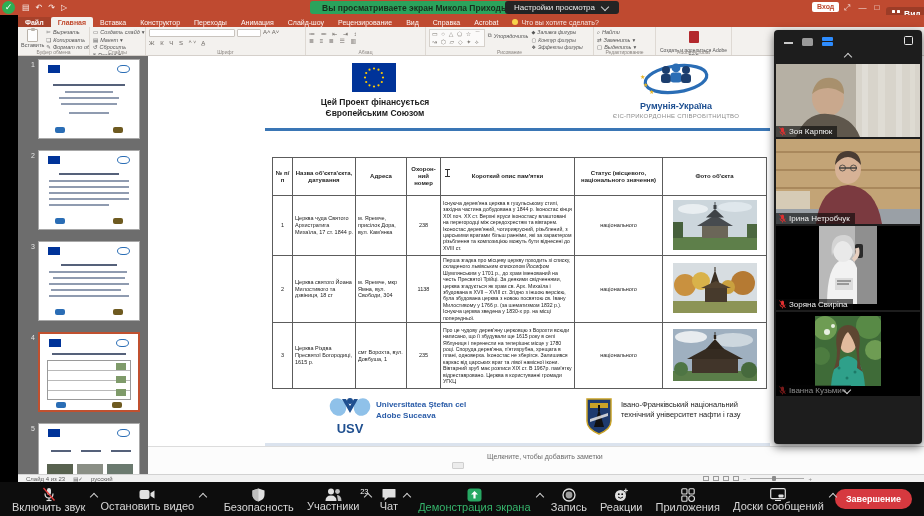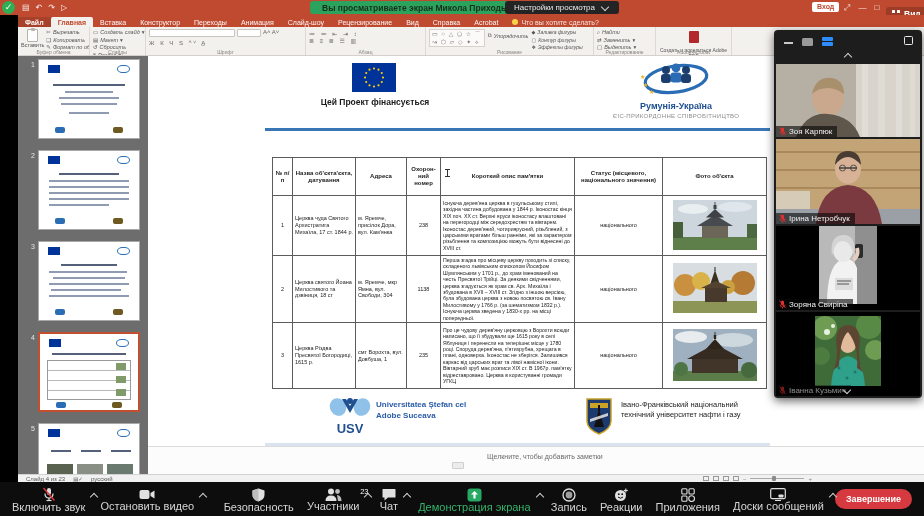--- a/index.html
+++ b/index.html
@@ -101,21 +101,21 @@
   .ibeam::before,.ibeam::after{content:"";position:absolute;left:-2px;width:5px;height:1px;background:#333;}
   .ibeam::after{bottom:0;}
   .foot-left-logo{position:absolute;left:328px;top:395px;}
   .foot-left-text{position:absolute;left:376px;top:399px;width:96px;font-size:8px;font-weight:bold;
                   color:#2a5ca8;line-height:11px;}
   .foot-right-logo{position:absolute;left:584px;top:395px;}
   .foot-right-text{position:absolute;left:621px;top:400px;width:136px;font-size:7.5px;color:#222;line-height:10px;}
   .bottom-band{position:absolute;left:265px;top:443px;width:505px;height:3px;background:#dbe3ee;}
 
   
-  .panel{position:absolute;left:774px;top:30px;width:148px;height:368px;background:#1d1d1d;
+  .panel{position:absolute;left:774px;top:30px;width:148px;height:414px;background:#1d1d1d;
          border-radius:4px;box-shadow:0 3px 10px rgba(0,0,0,.6);}
   .p-min{position:absolute;left:10px;top:12px;width:9px;height:2px;background:#c9c9c9;}
   .p-speaker{position:absolute;left:28px;top:8px;width:11px;height:8px;background:#9a9a9a;border-radius:1.5px;}
   .p-gallery{position:absolute;left:48px;top:7px;width:11px;height:9px;display:flex;flex-direction:column;gap:1.5px;}
   .p-gallery i{height:3.5px;background:#2d8cff;border-radius:1px;}
   .p-popout{position:absolute;right:9px;top:6px;width:9px;height:9px;border:1.3px solid #e8e8e8;border-radius:1.5px;}
   .chev{display:inline-block;width:10px;height:7px;position:relative;}
   .chev::before{content:"";position:absolute;left:2px;top:2.5px;width:5px;height:5px;
                 border-left:1.6px solid #cfcfcf;border-top:1.6px solid #cfcfcf;transform:rotate(45deg);}
   .chev.down::before{transform:rotate(225deg);top:-0.5px;}
@@ -359,20 +359,21 @@
       <circle cx="22" cy="23.5" r="1.1"></circle>
         <circle cx="17.5" cy="22.3" r="1.1"></circle>
         <circle cx="14.2" cy="19" r="1.1"></circle>
       <circle cx="13" cy="14.5" r="1.1"></circle>
         <circle cx="14.2" cy="10" r="1.1"></circle>
         <circle cx="17.5" cy="6.7" r="1.1"></circle>
     </g>
   </svg>
   <div class="eu-caption">
     <div>Цей Проект фінансується</div>
+    <div>Європейським Союзом</div>
   </div>
 
   <svg class="roua-logo" width="78" height="44" viewBox="0 0 78 44">
     <ellipse cx="40" cy="22" rx="31" ry="13" fill="none" stroke="#2a6db5" stroke-width="3.2" transform="rotate(-8 40 22)"></ellipse>
     <circle cx="30" cy="13" r="4" fill="#1c3e6e"></circle>
       <rect x="25" y="17" width="10" height="9" rx="3" fill="#1c3e6e"></rect>
     <circle cx="40" cy="11" r="4.4" fill="#2a6db5"></circle>
       <rect x="34.5" y="15.5" width="11" height="10" rx="3" fill="#2a6db5"></rect>
     <circle cx="50" cy="13" r="4" fill="#1c3e6e"></circle>
       <rect x="45" y="17" width="10" height="9" rx="3" fill="#1c3e6e"></rect>

